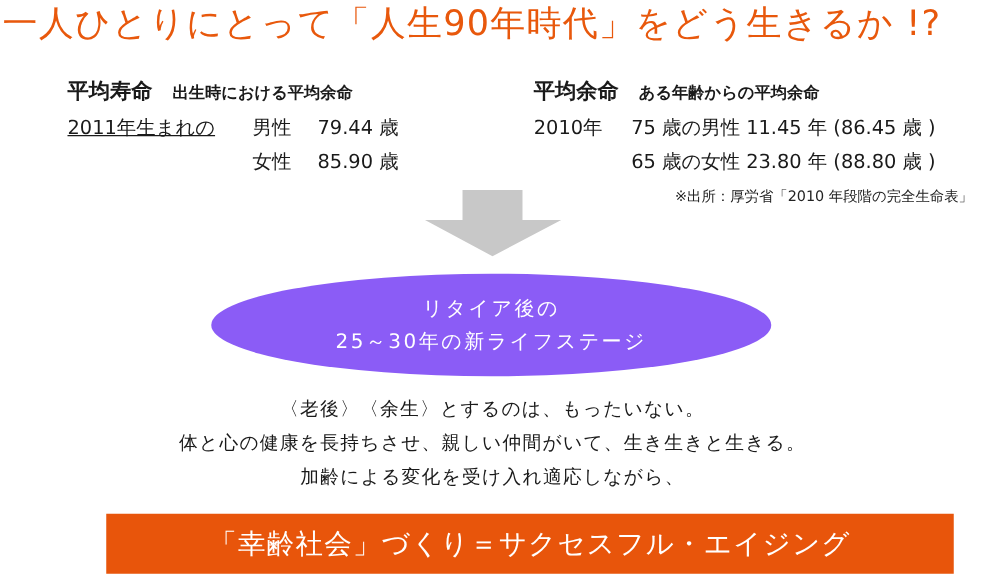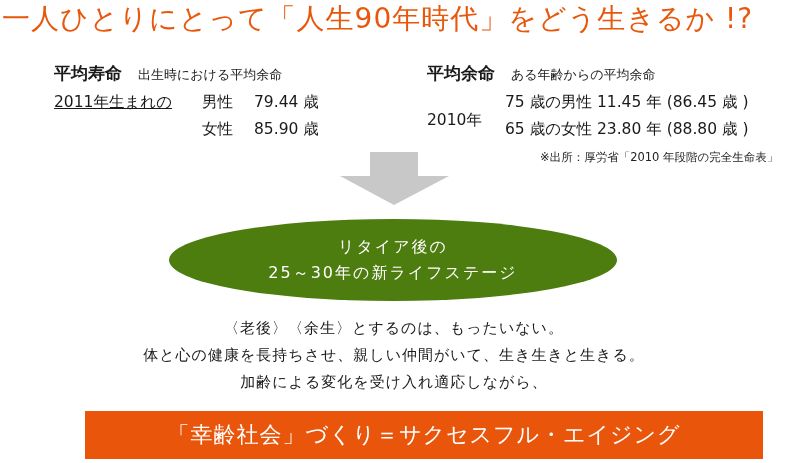--- a/index.html
+++ b/index.html
@@ -25,21 +25,21 @@
       letter-spacing: 1px;
     }
 
     .sec-head {
       font-size: 17px;
       font-weight: bold;
       line-height: 22px;
     }
     .sec-sub {
       font-size: 13px;
-      font-weight: normal;
+      font-weight: bold;
       margin-left: 16px;
     }
     .row {
       font-size: 15.5px;
       line-height: 22px;
     }
 
     .source {
       left: 540px; top: 150px;
       font-size: 11.5px;
@@ -47,21 +47,21 @@
     }
 
     .arrow {
       left: 340px; top: 152px;
       width: 110px; height: 54px;
     }
 
     .ellipse {
       left: 169px; top: 219px;
       width: 448px; height: 82px;
-      background: #4d7c0f;
+      background: #8b5cf6;
       border-radius: 50%;
       color: #ffffff;
       text-align: center;
       display: flex;
       flex-direction: column;
       justify-content: center;
       align-items: center;
     }
     .ellipse .line {
       font-size: 16px;
@@ -102,21 +102,21 @@
 </div>
 <div class="abs row" style="left:54px; top:91px;text-decoration:underline;">2011年生まれの</div>
 <div class="abs row" style="left:202px; top:91px;">男性</div>
 <div class="abs row" style="left:254px; top:91px;">79.44 歳</div>
 <div class="abs row" style="left:202px; top:118px;">女性</div>
 <div class="abs row" style="left:254px; top:118px;">85.90 歳</div>
 
 <div class="abs sec-head" style="left:427px; top:62px;">
   <span>平均余命</span><span class="sec-sub">ある年齢からの平均余命</span>
 </div>
-<div class="abs row" style="left:427px; top:109px;">2010年</div>
+<div class="abs row" style="left:427px; top:91px;">2010年</div>
 <div class="abs row" style="left:505px; top:91px;">75 歳の男性 11.45 年 (86.45 歳 )</div>
 <div class="abs row" style="left:505px; top:118px;">65 歳の女性 23.80 年 (88.80 歳 )</div>
 
 <div class="abs source">※出所：厚労省「2010 年段階の完全生命表」</div>
 
 <div class="abs arrow">
   <svg width="110" height="54" viewBox="0 0 110 54">
     <polygon points="30,0 78,0 78,24 109,24 54,53 0,24 30,24" fill="#c8c8c8"></polygon>
   </svg>
 </div>

